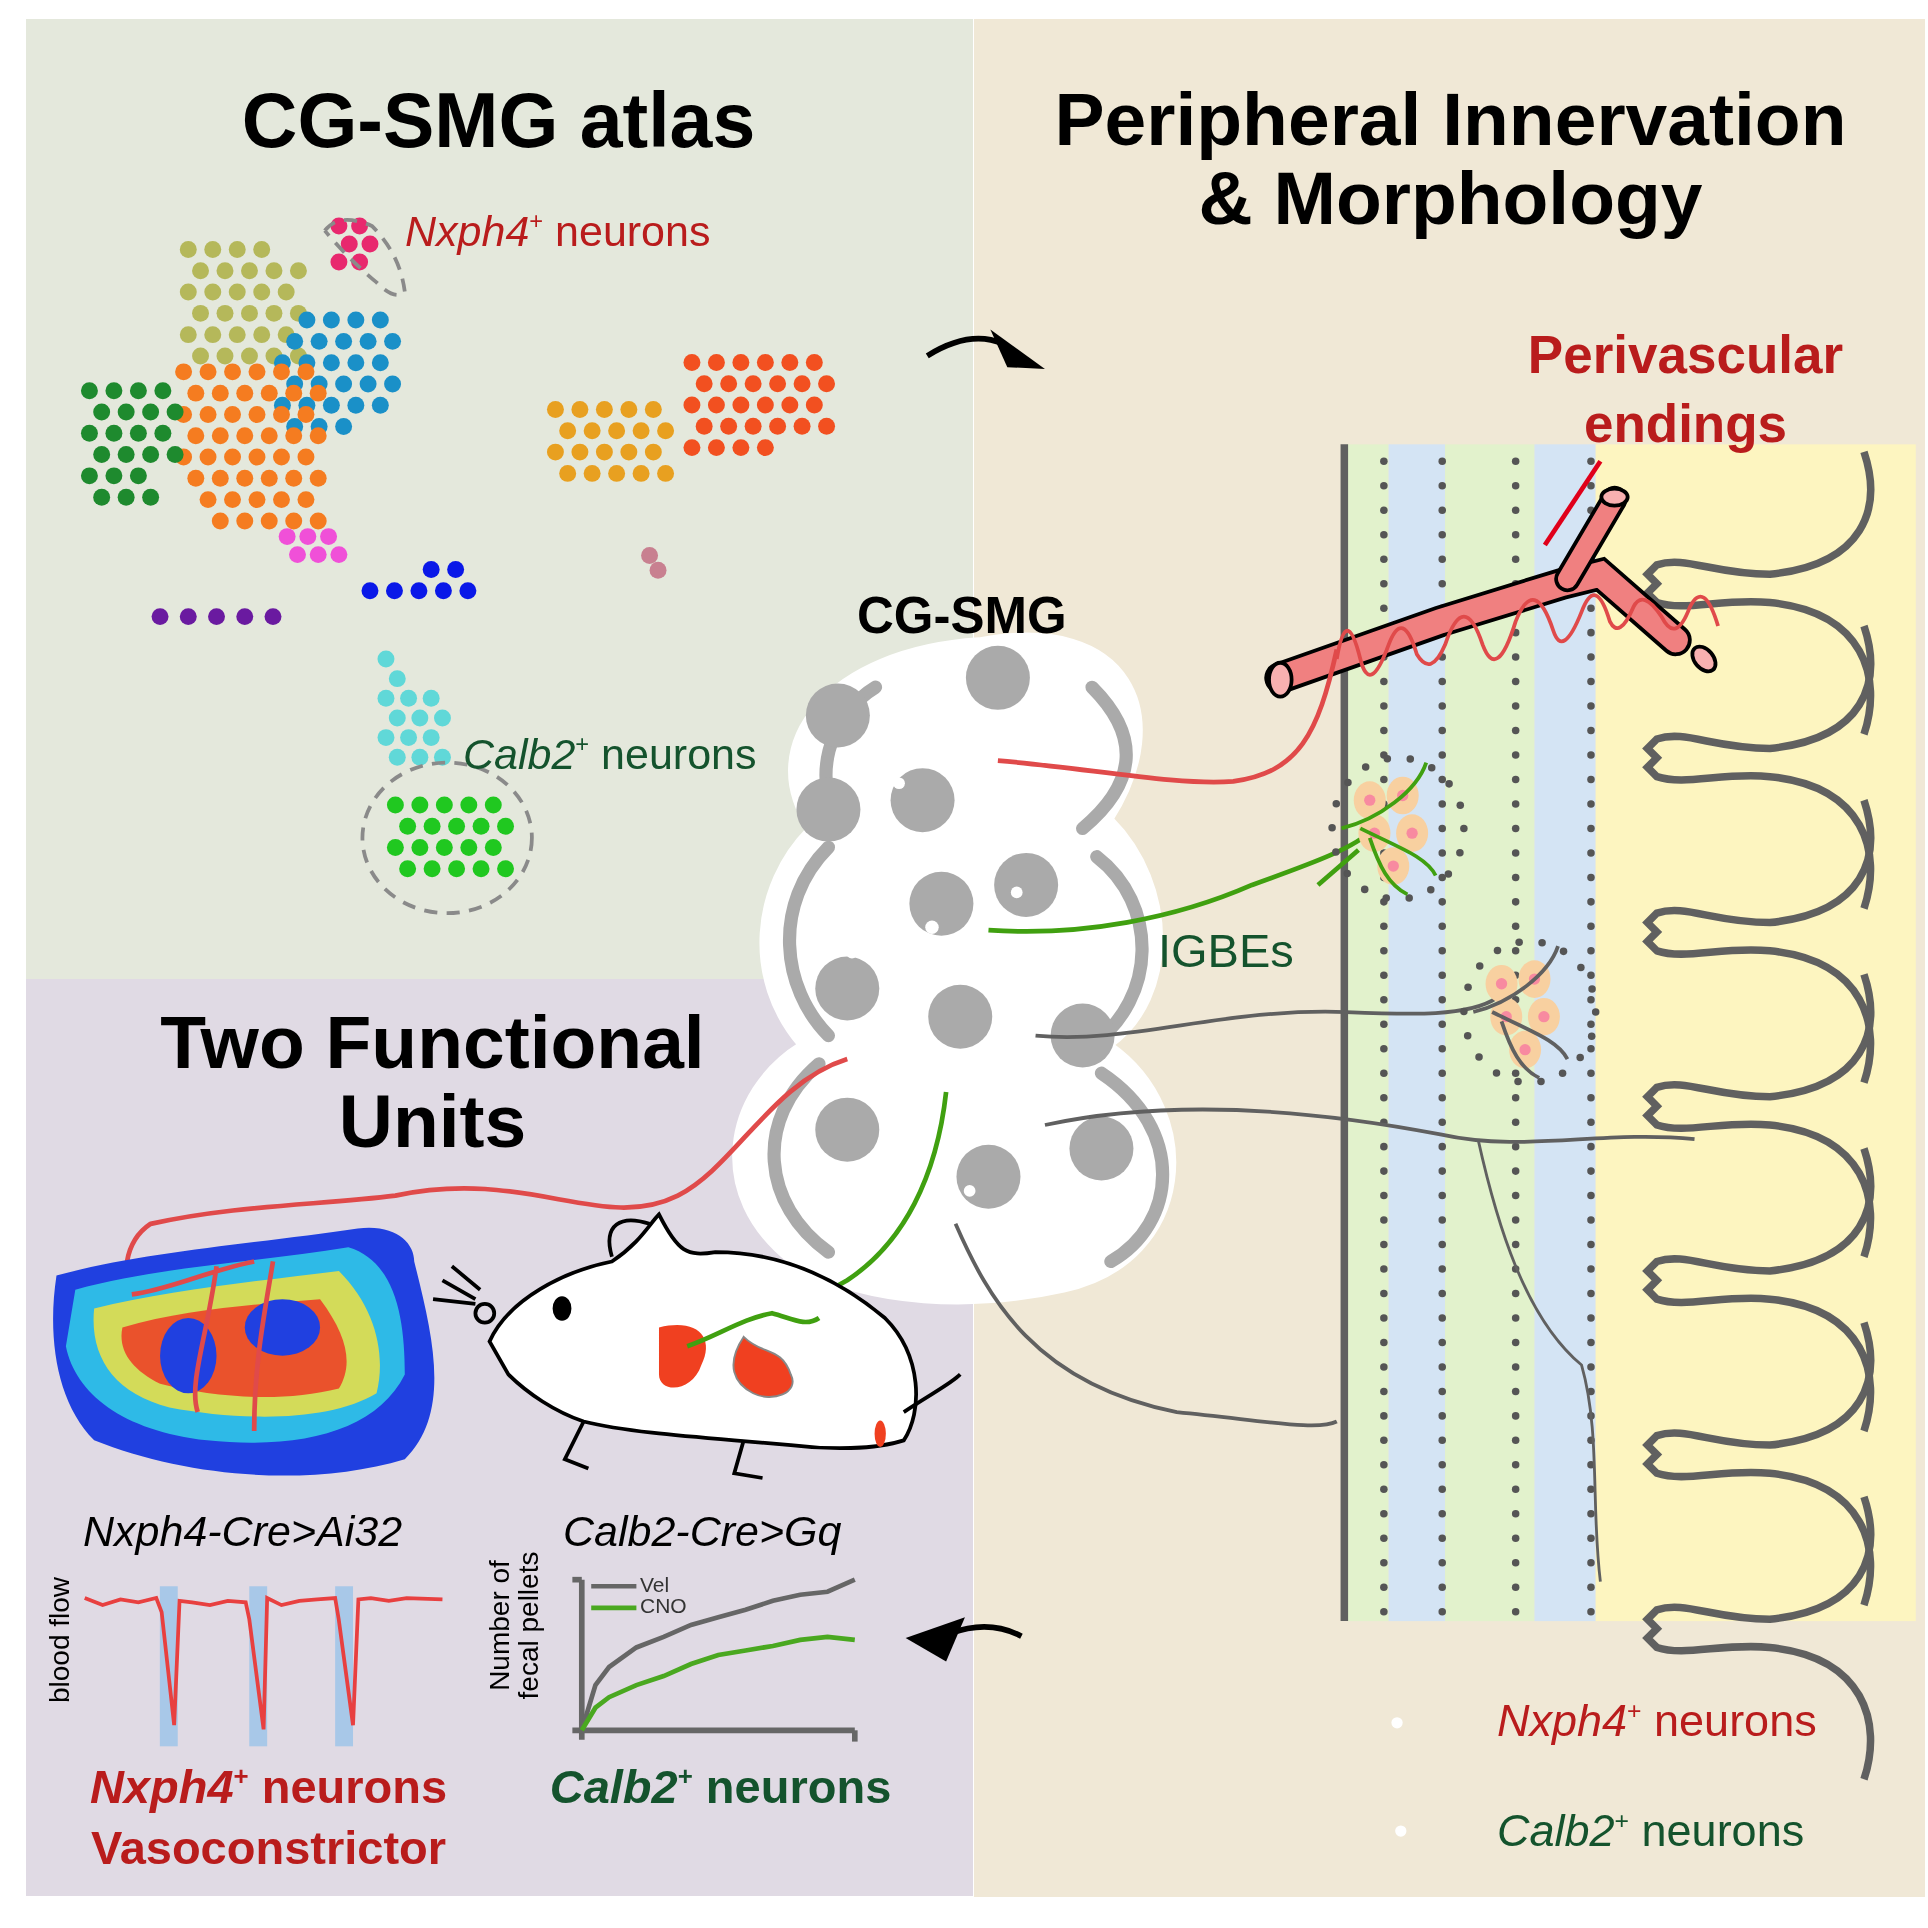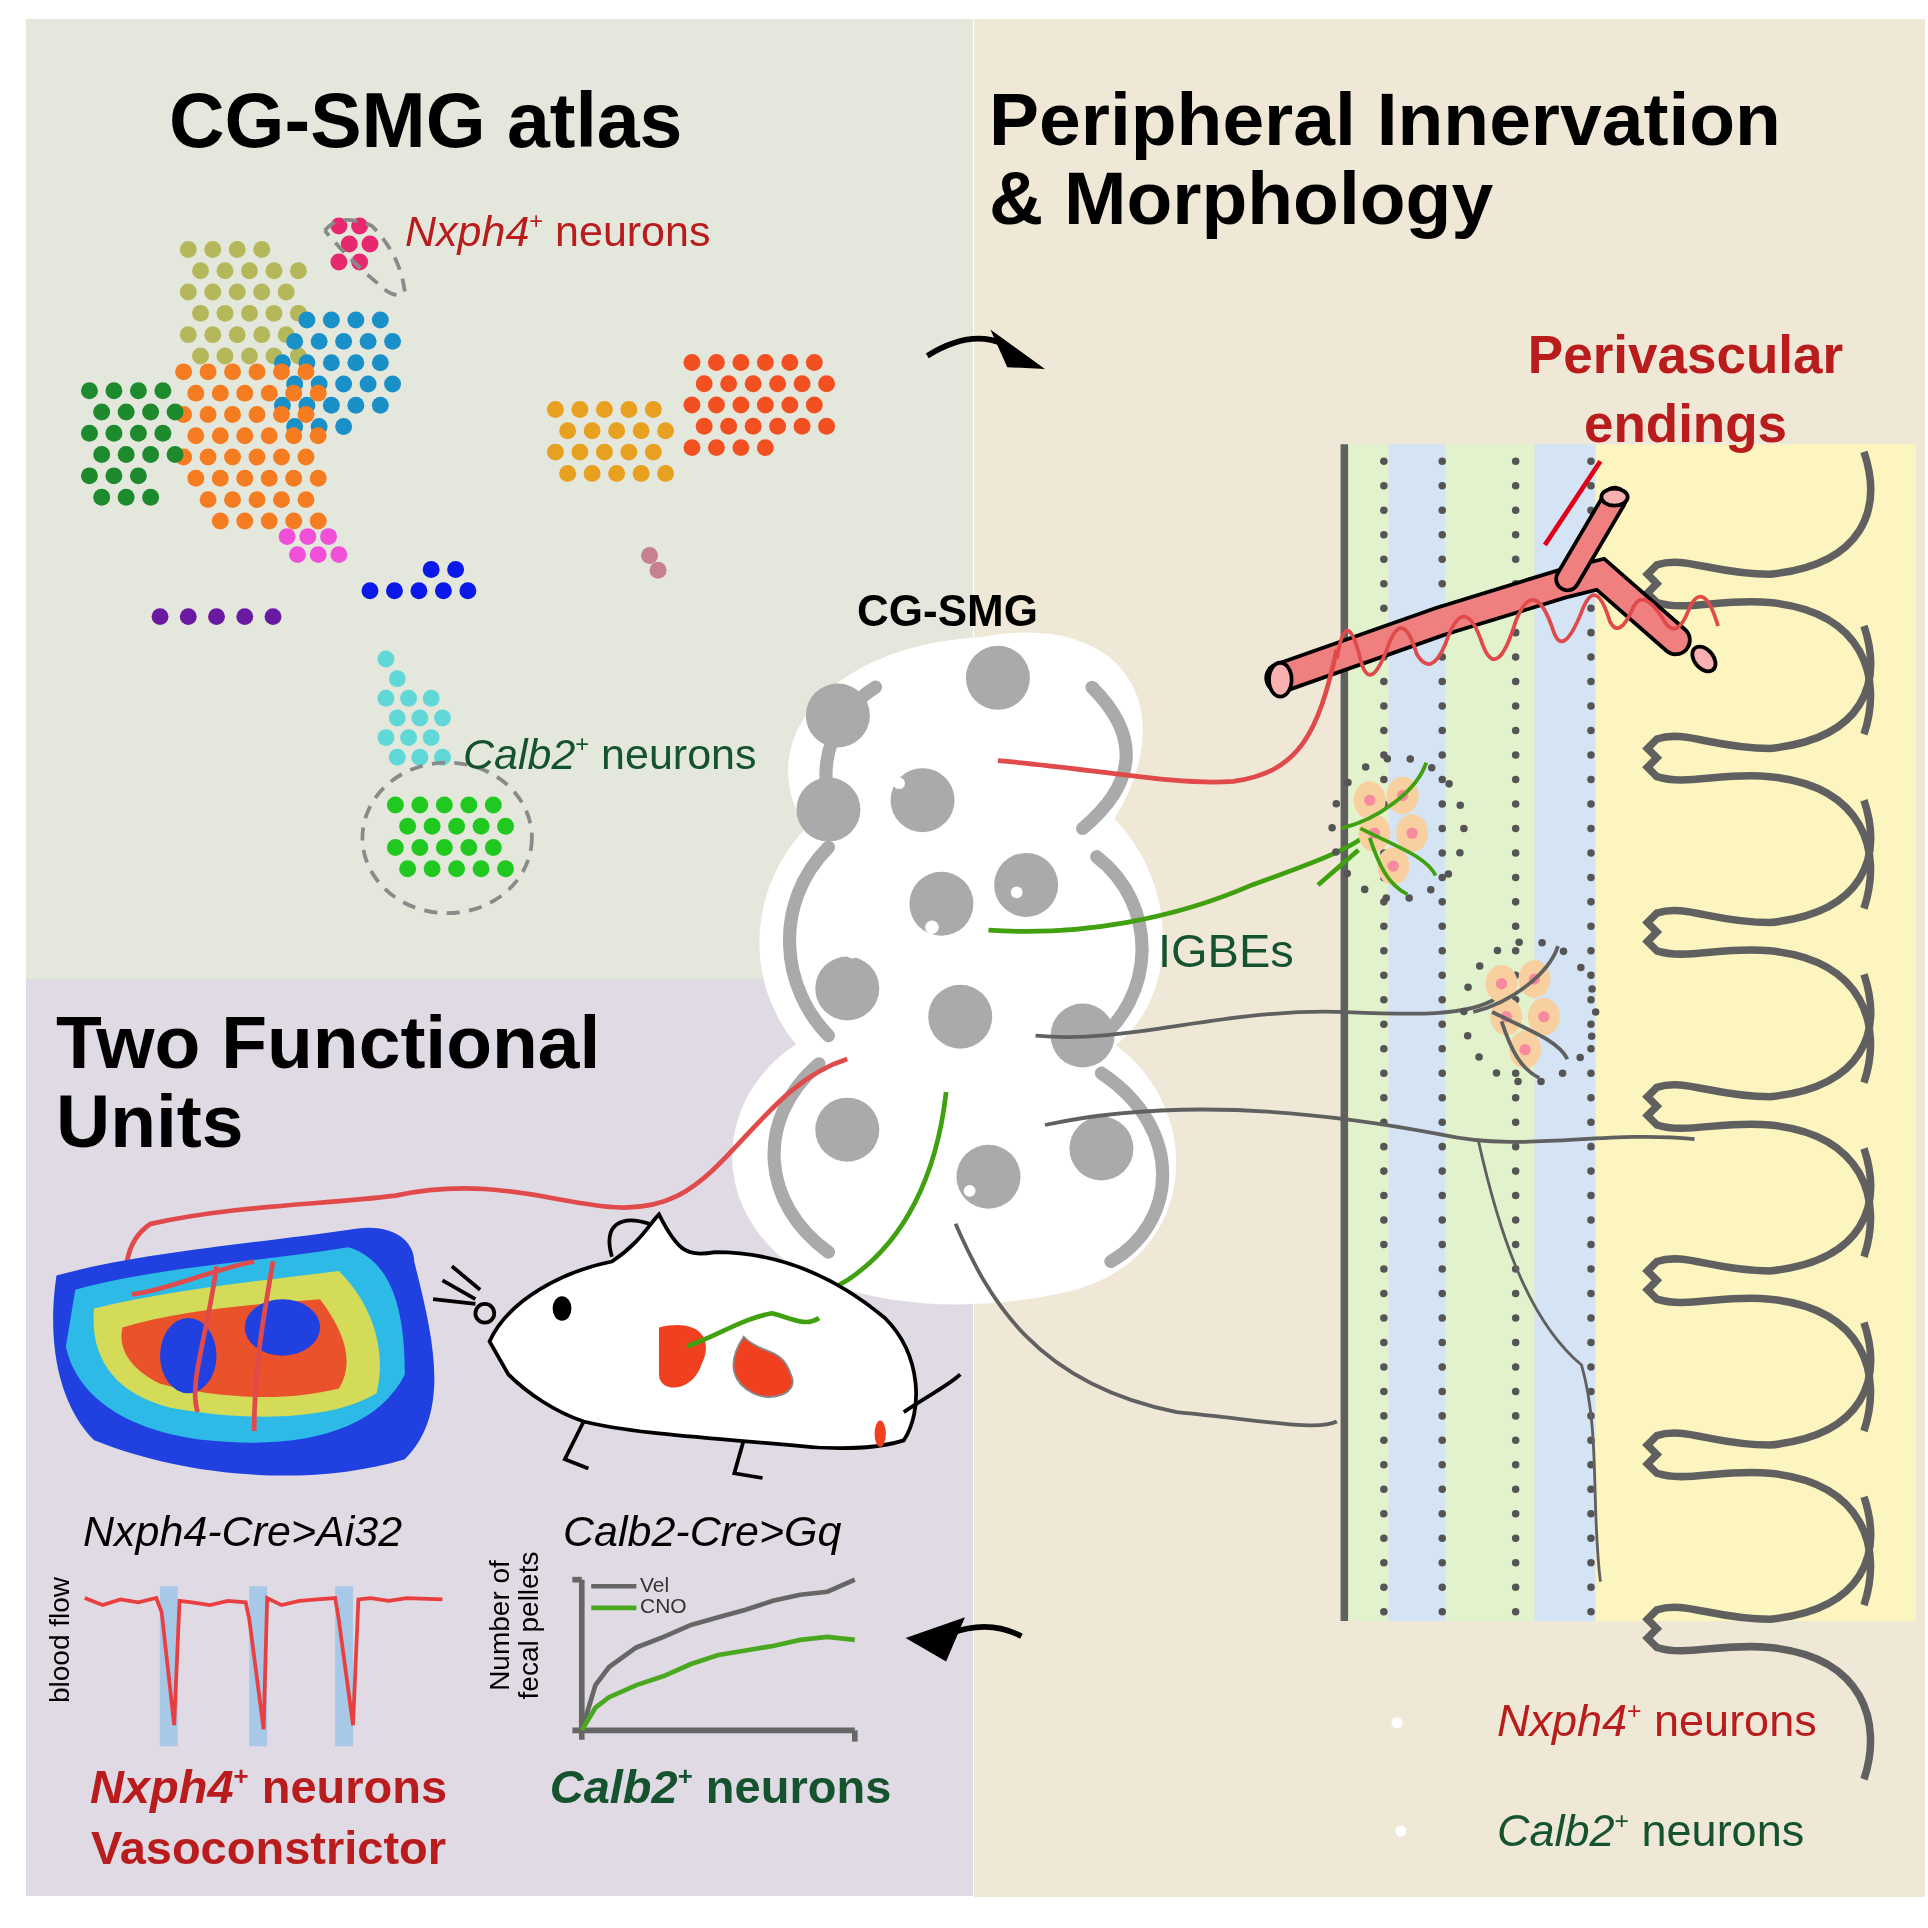--- a/index.html
+++ b/index.html
@@ -1,32 +1,32 @@
 <!DOCTYPE html>
 <html style="font-size:15px"><head>
 <meta charset="utf-8">
 <style>
   html,body{margin:0;padding:0;background:#fff;}
   body{width:1928px;height:1928px;position:relative;overflow:hidden;font-family:"Liberation Sans",sans-serif;}
   .panel{position:absolute;}
   #p-atlas{left:26px;top:19px;width:947px;height:964px;background:#e4e8dc;}
   #p-periph{left:974px;top:19px;width:951px;height:1878px;background:#f0e8d6;}
   #p-func{left:26px;top:979px;width:947px;height:917px;background:#e0dae4;}
-  .title{position:absolute;font-weight:bold;color:#000;line-height:1.05;}
+  .title{position:absolute;font-weight:bold;color:#000;text-align:center;line-height:1.05;}
   #t-atlas{left:169px;top:80px;width:659px;font-size:77px;}
   #t-periph{left:989px;top:80px;width:923px;font-size:75px;}
   #t-func{left:56px;top:1003px;width:753px;font-size:75px;}
   .lbl{position:absolute;font-size:43px;white-space:nowrap;}
   .it{font-style:italic;}
   sup{font-size:0.55em;vertical-align:0.7em;}
   .red{color:#b91c1c;}
   .green{color:#14532d;}
   #l-nxph-atlas{left:405px;top:207px;}
   #l-calb-atlas{left:463px;top:730px;}
-  #t-cgsmg{position:absolute;left:857px;top:586px;font-size:44px;font-weight:bold;}
+  #t-cgsmg{position:absolute;left:857px;top:586px;font-size:51px;font-weight:bold;}
   #l-periv{position:absolute;left:1488px;top:297px;width:395px;text-align:center;font-size:53px;font-weight:bold;line-height:1.3;margin-top:24px;}
   #l-igbe{position:absolute;left:1158px;top:923px;font-size:47px;font-weight:normal;}
   .gt{position:absolute;font-size:43px;font-style:italic;white-space:nowrap;}
   #g-nx{left:83px;top:1507px;}
   #g-ca{left:563px;top:1507px;}
   .flbl{position:absolute;font-weight:bold;font-size:47px;line-height:1.3;text-align:center;}
   #f-nx{left:71px;top:1756px;width:395px;}
   #f-ca{left:532px;top:1756px;width:377px;}
   .leg{position:absolute;font-size:45px;white-space:nowrap;}
   #leg1{left:1497px;top:1695px;}

